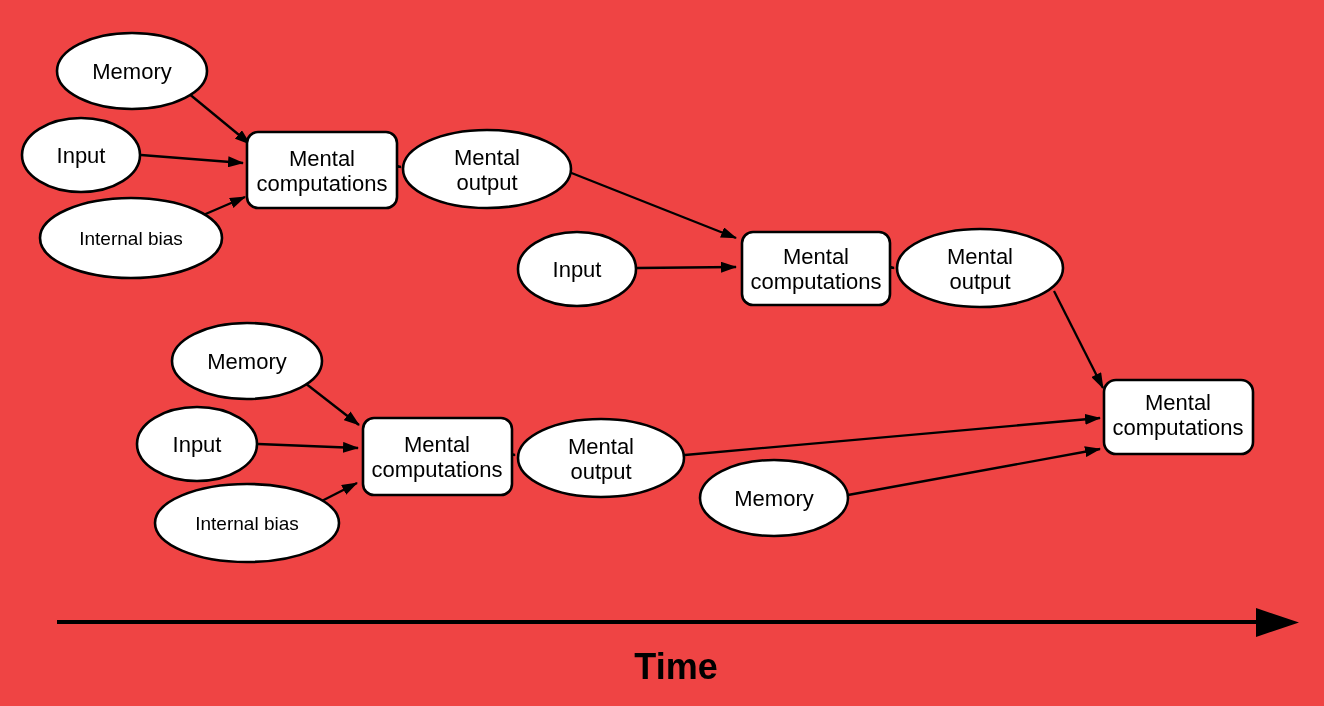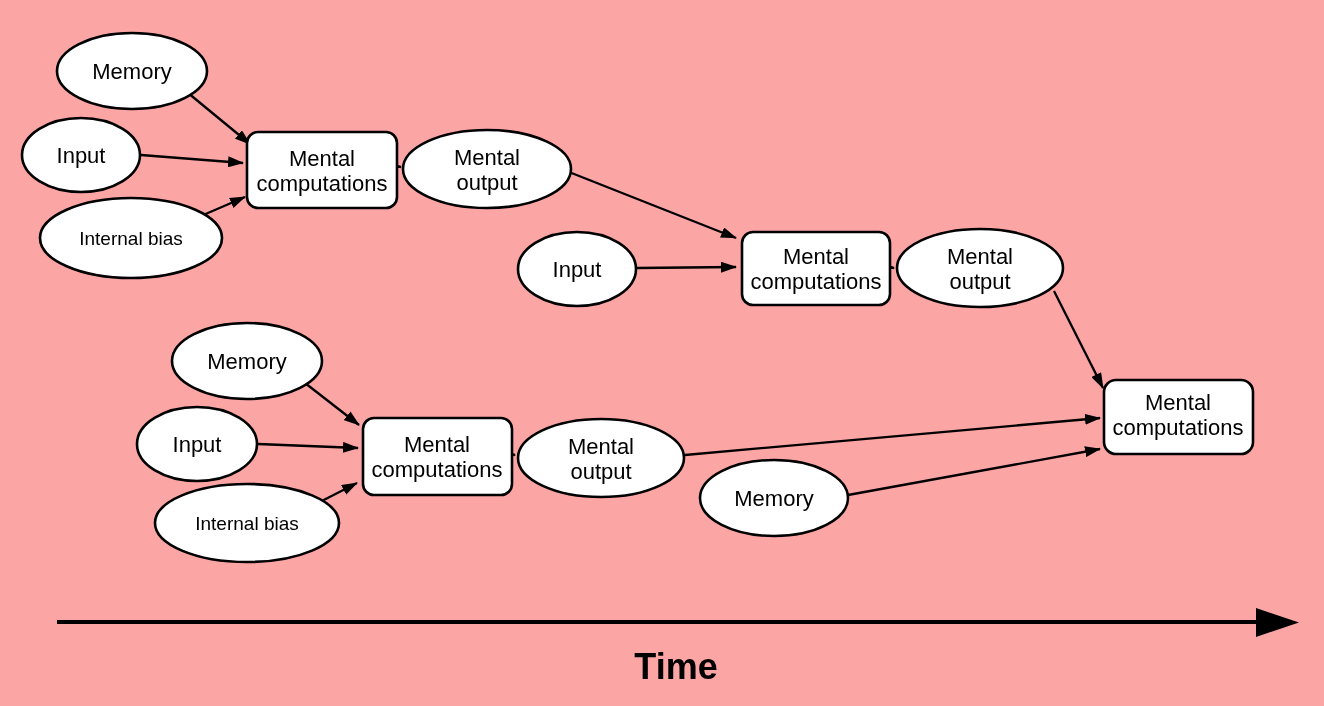--- a/index.html
+++ b/index.html
@@ -5,21 +5,21 @@
   html, body {
     margin: 0;
     padding: 0;
     background: #f0f0f0;
     font-family: "Liberation Sans", sans-serif;
   }
   .stage {
     position: relative;
     width: 1324px;
     height: 706px;
-    background: #fca5a5;
+    background: #ef4444;
     overflow: hidden;
   }
   svg { display: block; }
   .node-shape {
     fill: #ffffff;
     stroke: #000000;
     stroke-width: 2.6px;
   }
   .edge {
     stroke: #000000;

